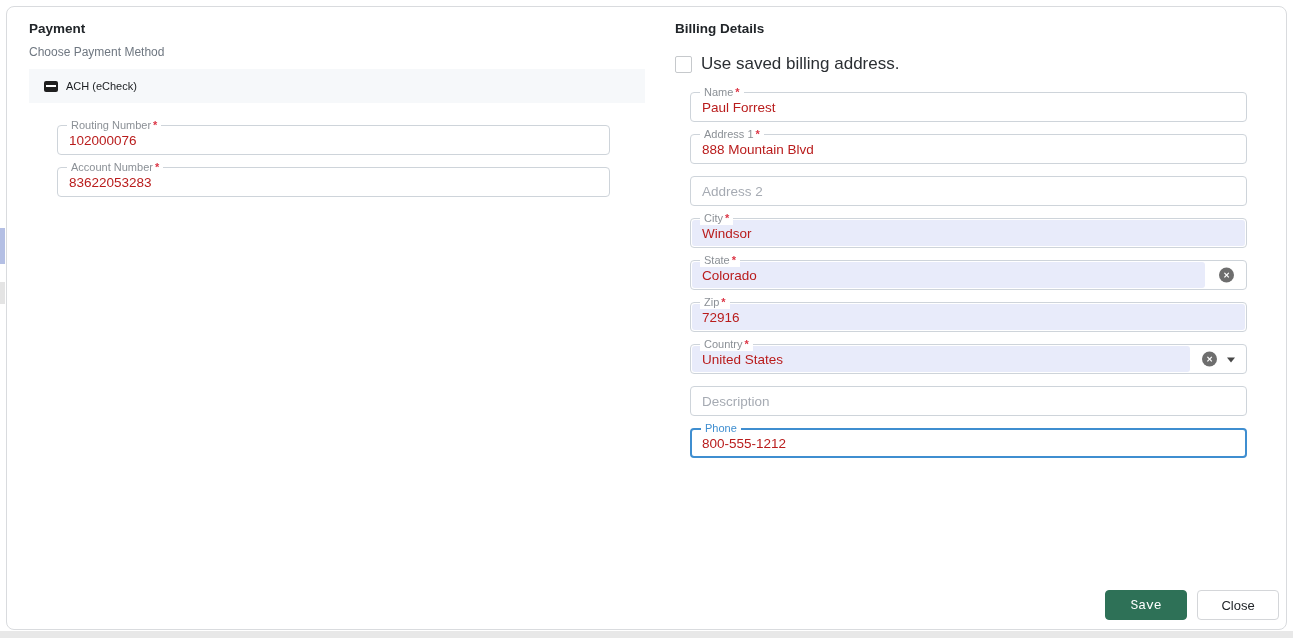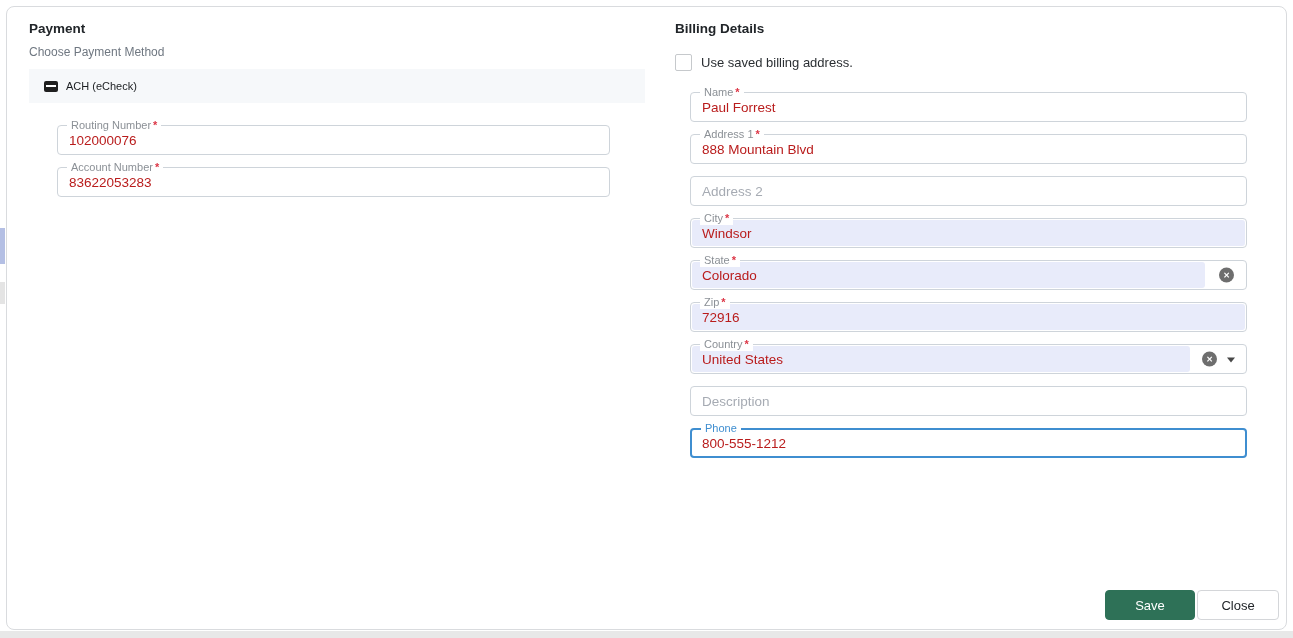--- a/index.html
+++ b/index.html
@@ -50,26 +50,26 @@
                 width:15px; height:15px; border-radius:50%; background:#6e6e6e; color:#fff;
                 font-size:8px; font-weight:700; display:flex; align-items:center; justify-content:center;
                 cursor:pointer; }
   .field.dropdown .clear-icon { right:29px; }
   .caret-icon { position:absolute; z-index:2; right:11px; top:50%; transform:translateY(-30%);
                 width:0; height:0; border-left:4px solid transparent; border-right:4px solid transparent;
                 border-top:5px solid #474747; cursor:pointer; }
 
   .checkbox-row { position:absolute; left:668px; top:47px; display:flex; align-items:center; gap:9px; }
   .checkbox { width:17px; height:17px; border:1px solid #c6c9cc; border-radius:2px; background:#fff; }
-  .checkbox-label { font-size:13px; color:#2b2f33; }
+  .checkbox-label { font-size:17px; color:#2b2f33; }
 
   .btn { position:absolute; top:583px; height:30px; border-radius:4px; font-size:13px;
          font-family:"Liberation Sans",sans-serif; display:flex; align-items:center; justify-content:center;
          cursor:pointer; }
-  .save-btn { left:1098px; width:90px; background:var(--accent-green,#2e7157); color:#fff; border:1px solid var(--accent-green,#2e7157); }
+  .save-btn { left:1098px; width:82px; background:var(--accent-green,#2e7157); color:#fff; border:1px solid var(--accent-green,#2e7157);font-family:Liberation Mono, monospace; }
   .close-btn { left:1190px; width:82px; background:#fff; color:#212529; border:1px solid #d4d6d9; }
 </style>
 </head>
 <body>
 
 <div class="viewport">
   <div class="bottom-strip"></div>
   <div class="edge-thumb"></div>
   <div class="edge-thumb2"></div>
 

